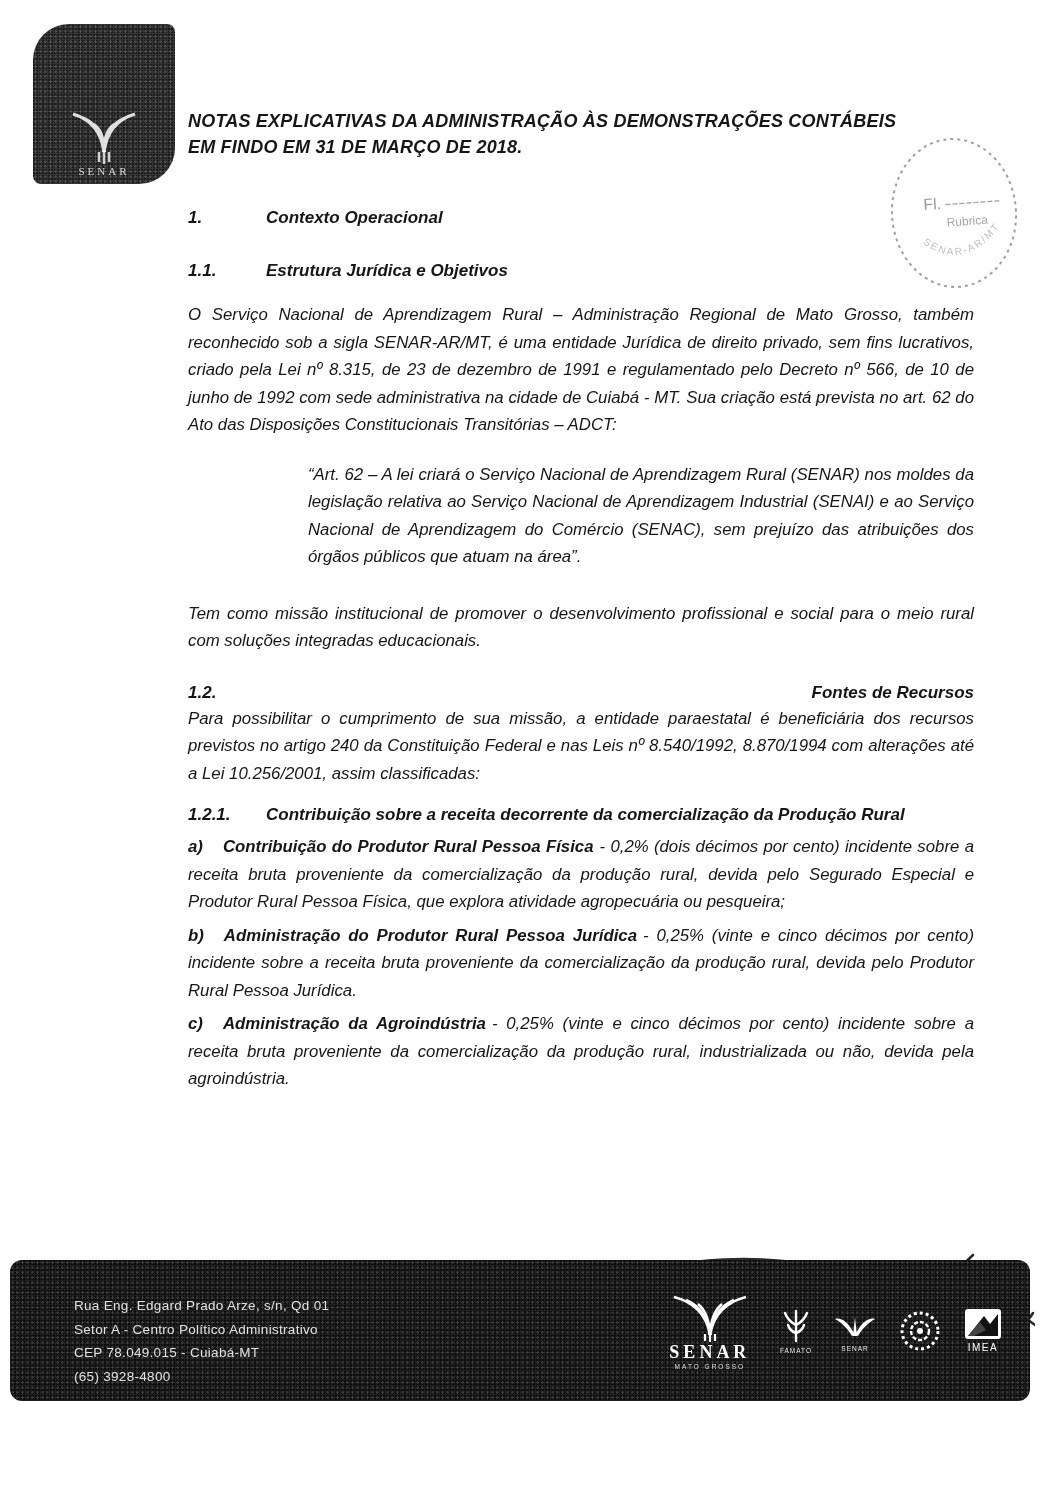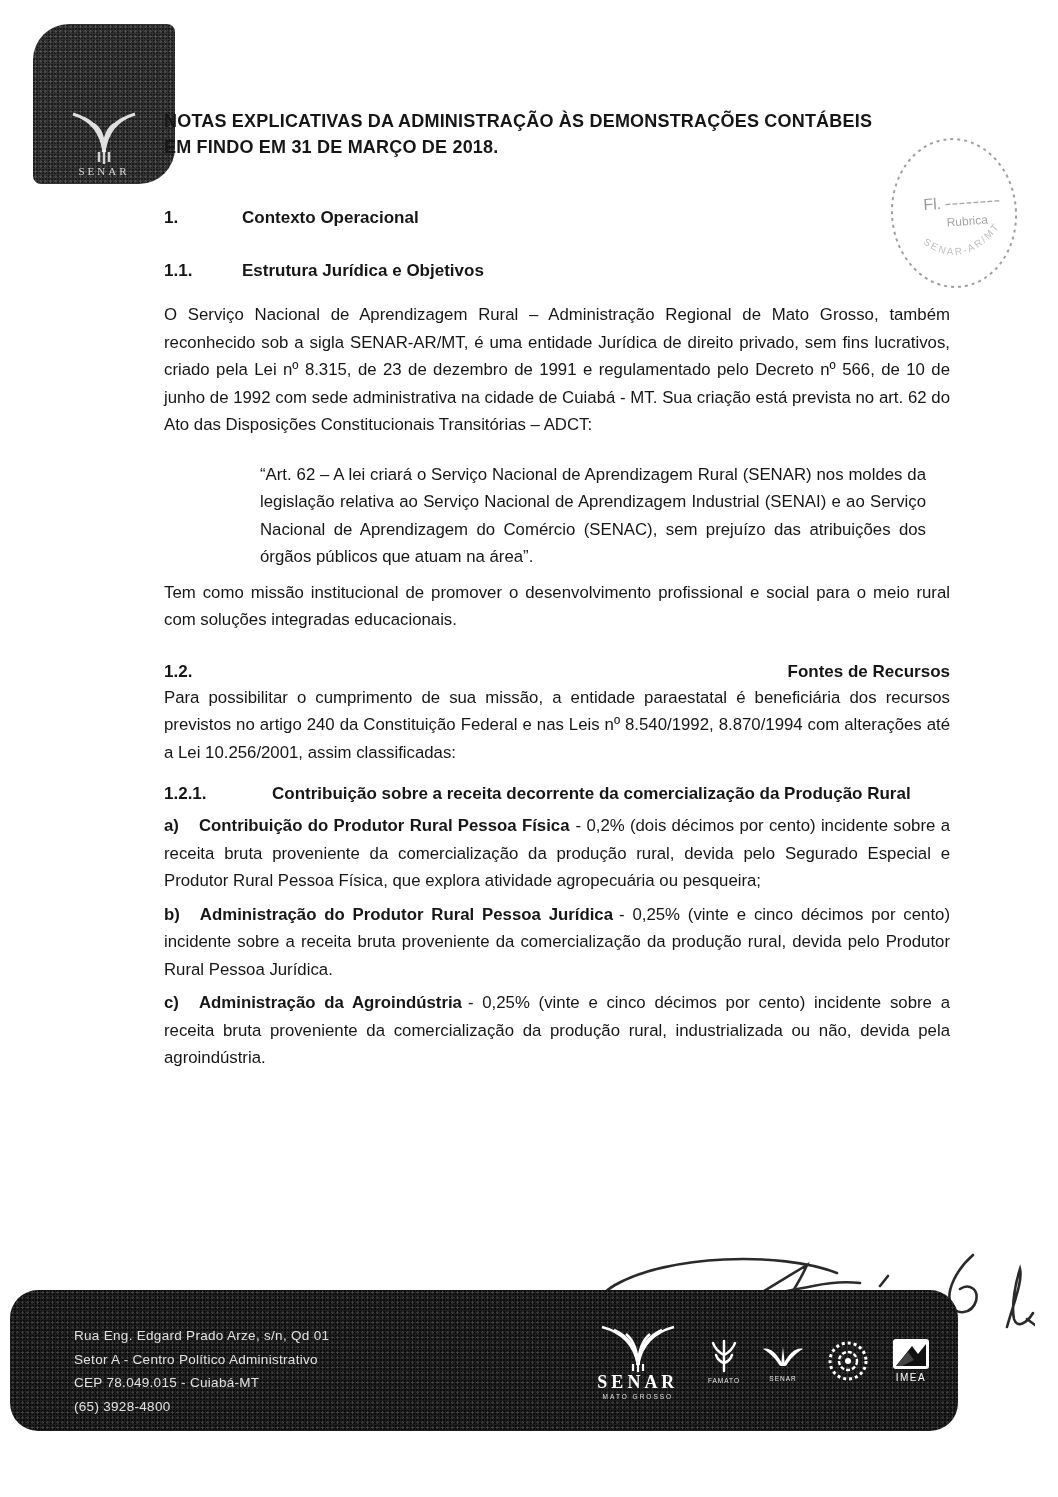--- a/index.html
+++ b/index.html
@@ -18,60 +18,60 @@
       radial-gradient(rgba(255,255,255,.16) 1px, transparent 1.4px),
       radial-gradient(rgba(255,255,255,.10) 1px, transparent 1.2px);
     background-size:5px 5px, 3px 3px;
     background-position:0 0, 1px 2px;
     border-radius:36px 8px 36px 8px;
     overflow:hidden;
   }
   .corner-logo svg { position:absolute; left:0; bottom:6px; }
 
   
-  .content { position:absolute; left:164px; top:0; width:786px; }
+  .content { position:absolute; left:188px; top:0; width:786px;font-style:italic; }
 
   .doc-title { margin-top:108px; font-weight:bold; font-size:18px; line-height:26px; letter-spacing:.2px; }
 
   .heading { display:flex; font-weight:bold; font-size:17px; line-height:24px; }
   .h-num  { width:78px; flex:0 0 78px; }
   .h-text { max-width:670px; }
   .mt-h1   { margin-top:46px; }
   .mt-h11  { margin-top:29px; }
   .mt-h12  { margin-top:26px;justify-content:space-between; }
-  .mt-h121 { margin-top:16px;gap:30px; }
+  .mt-h121 { margin-top:16px; }
 
   p.body { font-size:16.8px; line-height:27.5px; text-align:justify; }
   .mt-p1 { margin-top:18px; }
   .mt-q  { margin-top:22px; }
-  .mt-p2 { margin-top:8px; }
+  .mt-p2 { margin-top:29px; }
   .mt-p3 { }
   .mt-item { margin-top:6px; }
 
-  .quote { margin-left:96px; width:666px; }
+  .quote { margin-left:120px; width:666px; }
 
   .item .item-label { font-weight:bold; margin-right:20px; }
   .item .item-bold  { font-weight:bold; margin-right:6px; }
 
   
   .stamp { position:absolute; left:888px; top:134px; width:132px; height:158px; transform:rotate(-4deg); opacity:.85; }
 
   
   .signature { position:absolute; left:575px; top:1243px; }
 
   
   .footer-bar {
-    position:absolute; left:10px; top:1290px; width:948px; height:141px;
+    position:absolute; left:10px; top:1260px; width:1020px; height:141px;
     background-color:#0c0c0c;
     background-image:
       radial-gradient(rgba(255,255,255,.15) 1px, transparent 1.3px),
       radial-gradient(rgba(255,255,255,.08) 1px, transparent 1.2px);
     background-size:5px 5px, 3px 3px;
     background-position:0 0, 2px 1px;
-    border-radius:28px;
+    border-radius:12px;
   }
   .footer-address {
     position:absolute; left:64px; top:34px; color:#f2f2f2;
     font-size:13.5px; line-height:23.5px; letter-spacing:.3px; opacity:.92;
   }
   .footer-logos {
     position:absolute; right:28px; top:0; height:100%;
     display:flex; align-items:center; gap:22px; color:#fff;
   }
   .logo-block { display:flex; flex-direction:column; align-items:center; }

